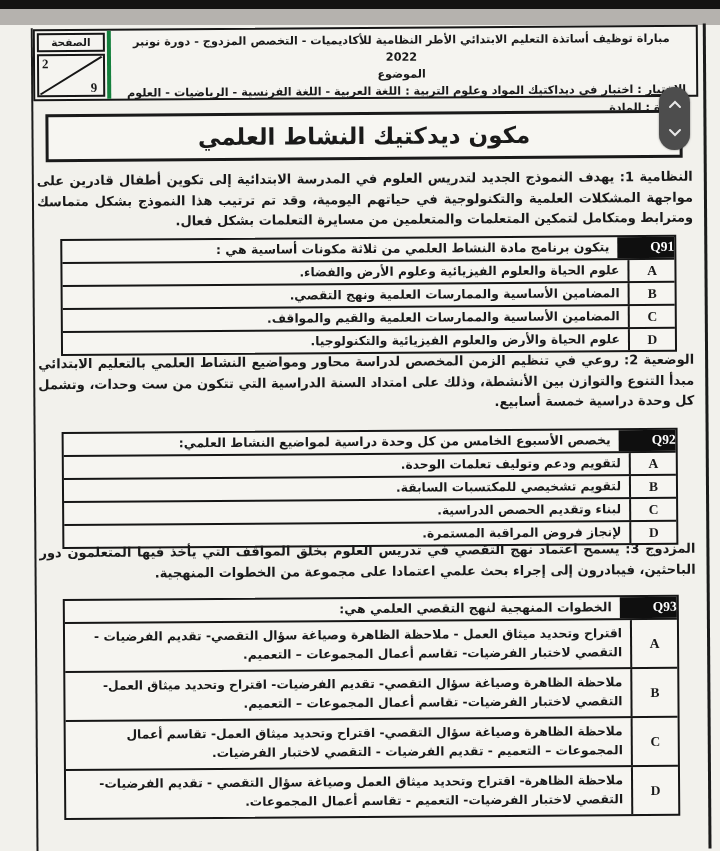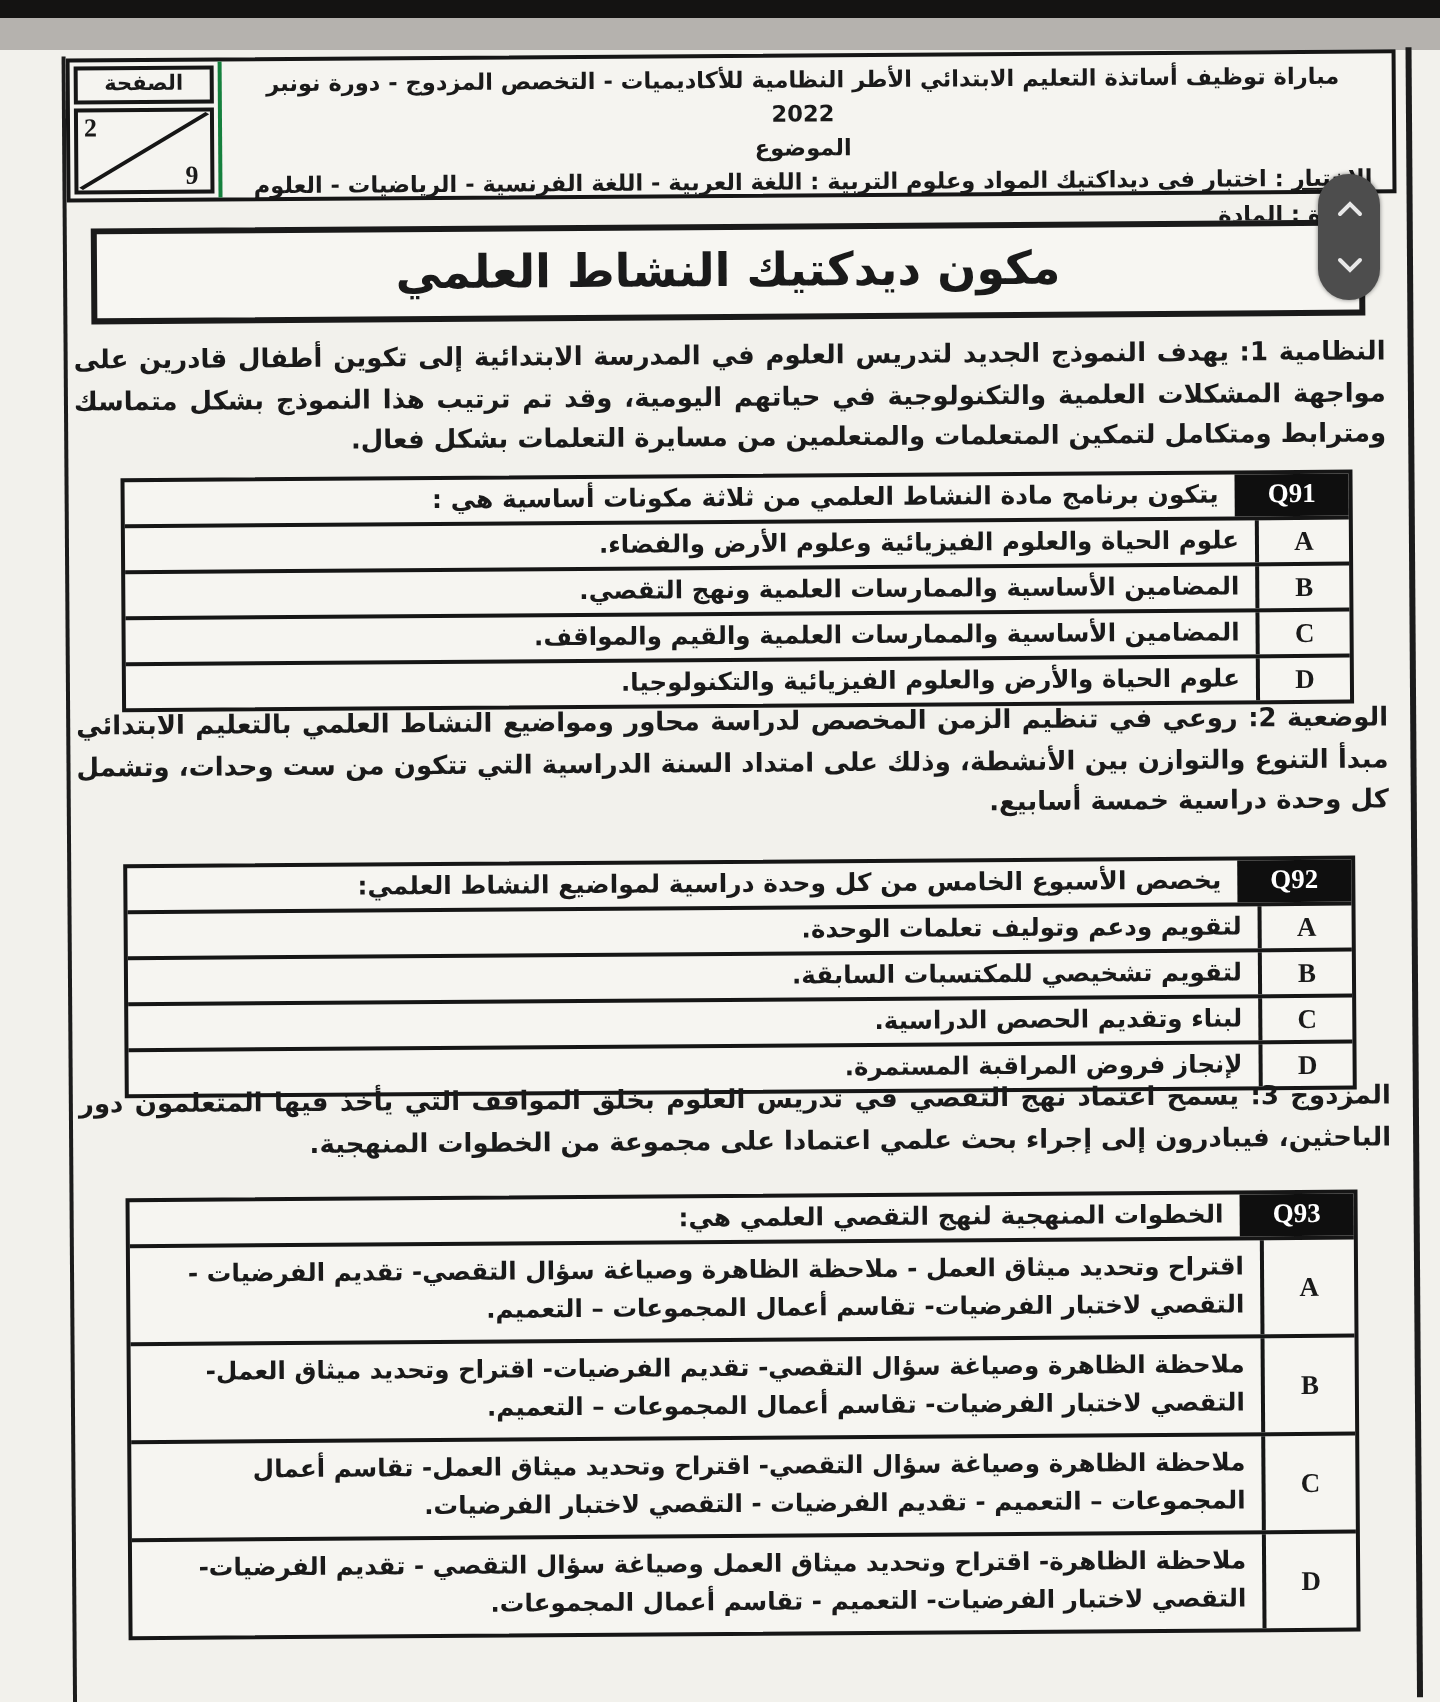--- a/index.html
+++ b/index.html
@@ -13,21 +13,21 @@
   .gray-band{position:absolute;left:0;top:9px;width:720px;height:16px;background:#b5b2ae;}
   #sheet{position:absolute;left:0;top:0;width:720px;height:851px;transform:rotate(-0.4deg);transform-origin:360px 60px;}
 
   
   .frame{position:absolute;left:31px;top:26px;width:670px;height:825px;
     border-left:2px solid #1c1c1c;border-right:3px solid #1c1c1c;}
 
   
   .header-box{position:absolute;left:33px;top:27px;width:665px;height:72px;
     border:2px solid #161616;background:#f5f4f0;display:flex;box-sizing:border-box;}
-  .page-box{width:76px;border-right:2px solid #15803d;box-sizing:border-box;padding:2px;display:flex;flex-direction:column;}
+  .page-box{width:76px;border-right:4px solid #15803d;box-sizing:border-box;padding:2px;display:flex;flex-direction:column;}
   .page-label{border:2px solid #161616;font-size:10.5px;font-weight:700;text-align:center;line-height:15px;margin-bottom:2px;direction:rtl;}
   .page-frac{position:relative;border:2px solid #161616;flex:1;}
   .page-frac svg{position:absolute;inset:0;width:100%;height:100%;}
   .frac-top{position:absolute;left:3px;top:0px;font-size:13px;font-weight:700;font-family:"Liberation Serif",serif;}
   .frac-bottom{position:absolute;right:6px;bottom:-1px;font-size:13px;font-weight:700;font-family:"Liberation Serif",serif;}
   .header-text{flex:1;direction:rtl;padding:3px 10px 2px 6px;font-size:11.3px;font-weight:700;line-height:1.52;box-sizing:border-box;}
   .h-center{text-align:center;}
   .h-right{text-align:right;}
   .u{text-decoration:underline;}
 
@@ -37,21 +37,21 @@
     direction:rtl;font-size:23px;font-weight:700;box-sizing:border-box;}
 
   
   .situation{position:absolute;left:36px;width:656px;direction:rtl;
     font-size:13px;font-weight:700;line-height:1.58;text-align:justify;text-align-last:right;}
   .situation .lbl{font-weight:800;}
 
   
   .q-table{position:absolute;left:59px;width:616px;border:2px solid #161616;box-sizing:border-box;direction:rtl;background:#f6f5f1;}
   .q-header{display:flex;align-items:stretch;}
-  .q-label{width:57px;background:#0f0f0f;color:#ffffff;text-align:center;
+  .q-label{width:57px;background:#0f0f0f;color:#ffffff;text-align:right;
     font-family:"Liberation Serif",serif;font-weight:700;font-size:13.5px;line-height:20px;direction:ltr;}
   .q-question{flex:1;font-weight:700;font-size:12.5px;padding:1px 8px 2px 4px;text-align:right;line-height:1.45;}
   .q-row{display:flex;border-top:2px solid #161616;align-items:stretch;}
   .q-letter{width:45px;border-left:2px solid #161616;display:flex;align-items:center;justify-content:center;
     font-family:"Liberation Serif",serif;font-weight:700;font-size:13.5px;direction:ltr;}
   .q-text{flex:1;font-size:12.3px;font-weight:600;padding:1px 8px 2px 6px;text-align:right;line-height:1.58;}
   .row-s .q-text{min-height:18px;line-height:18px;}
   .row-m .q-text{min-height:44px;display:flex;align-items:center;}
 
   

